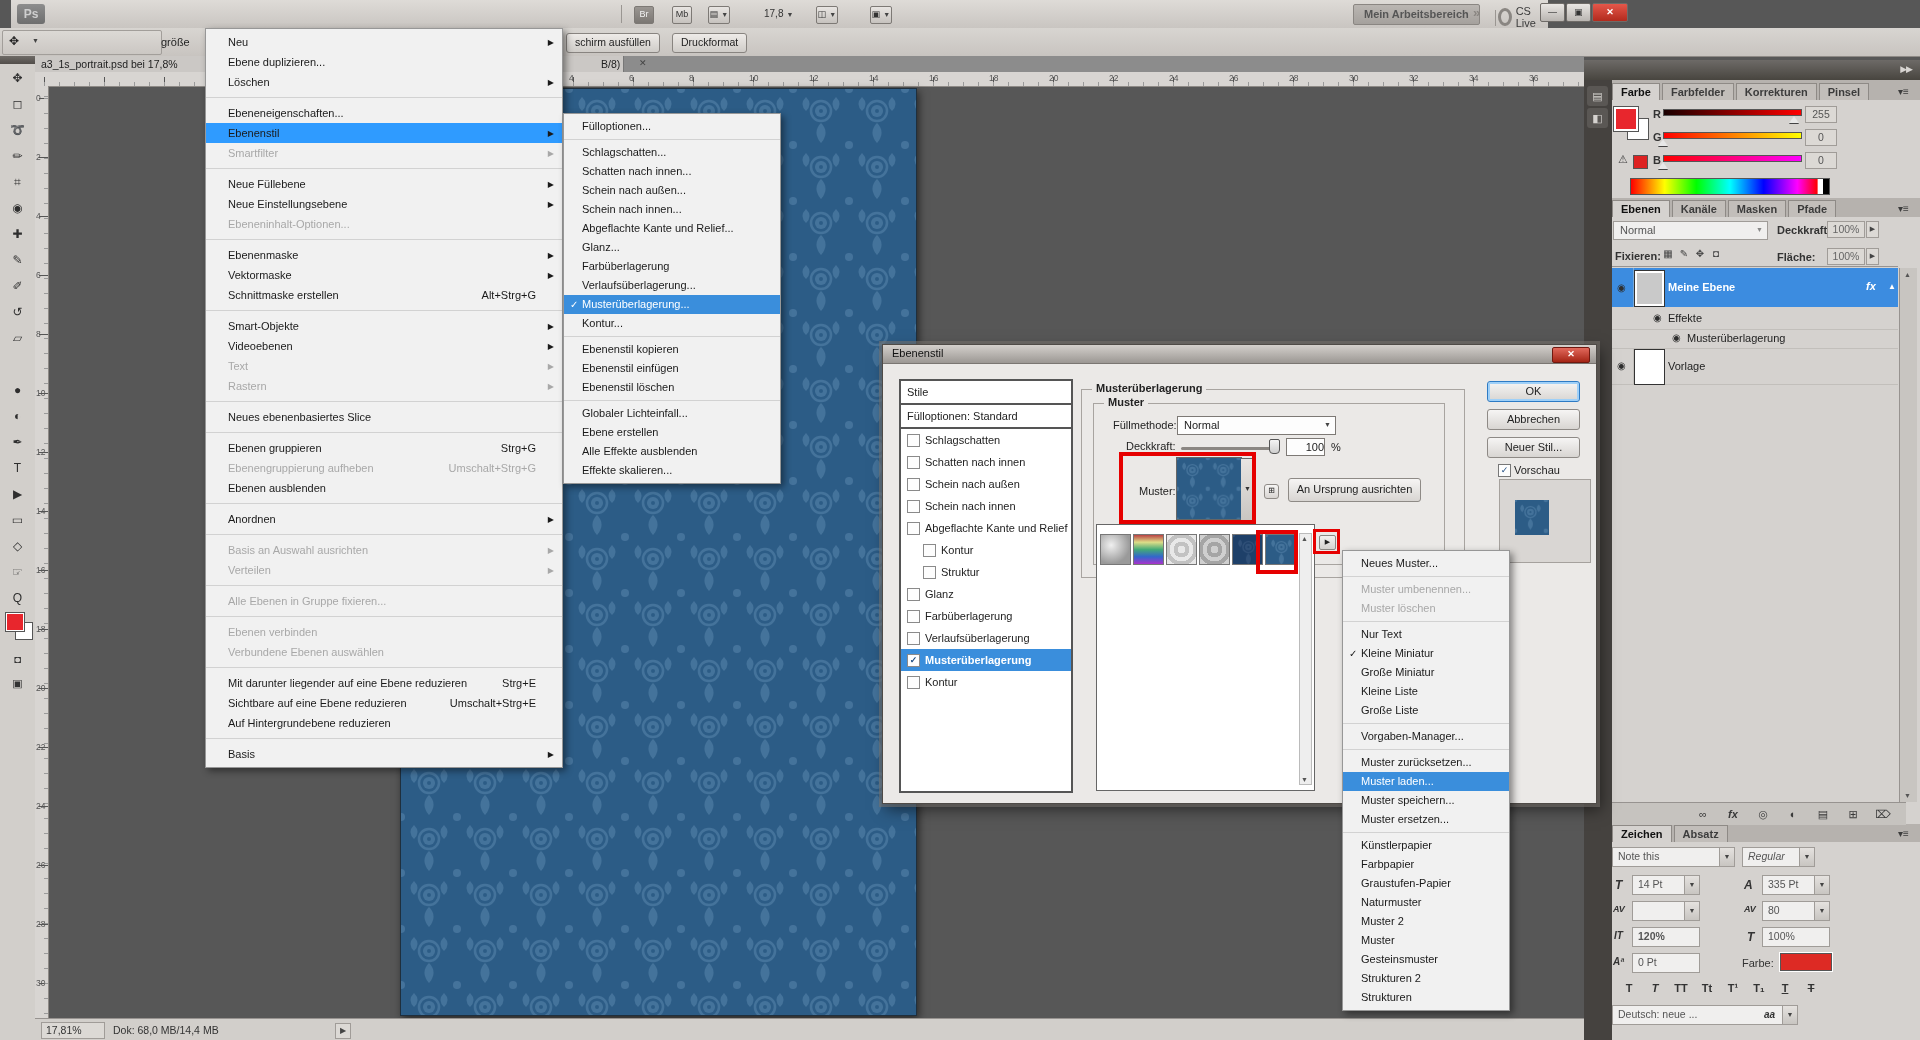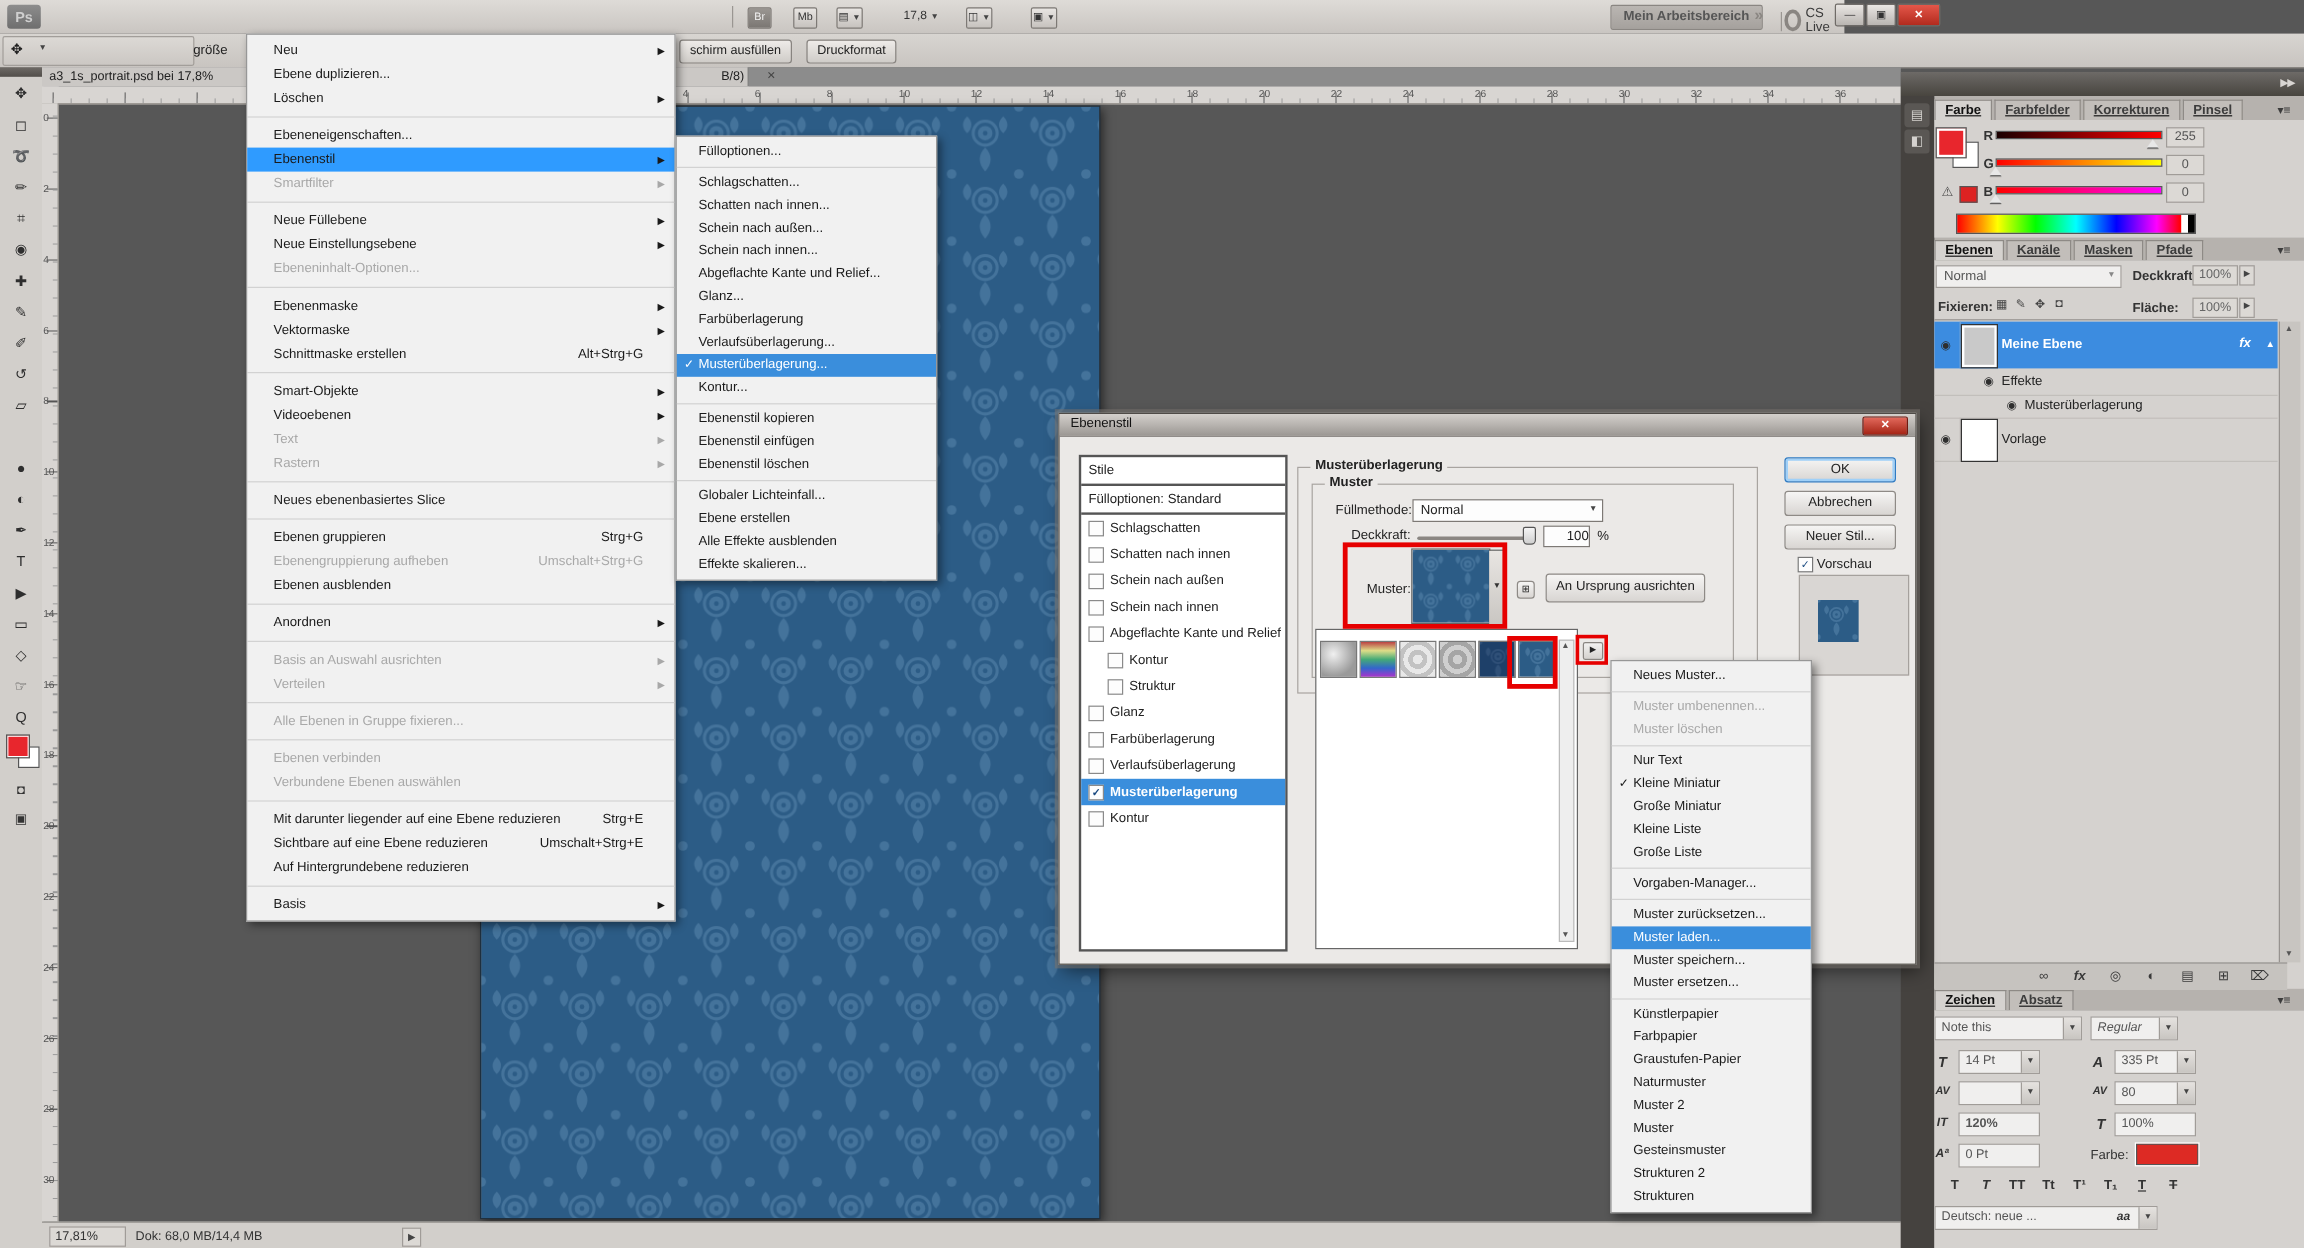--- a/index.html
+++ b/index.html
@@ -1,21 +1,21 @@
 <!DOCTYPE html>
 <html><head>
 <meta charset="utf-8">
 <style>
   html,body{margin:0;padding:0;background:#222;}
   #app{position:relative;width:1920px;height:1040px;overflow:hidden;
        font-family:"Liberation Sans",sans-serif;font-size:11px;color:#1a1a1a;
        background:#575757;-webkit-font-smoothing:antialiased;}
   .a{position:absolute;}
   
-  #titlebar{left:0;top:0;width:1537px;height:28px;
+  #titlebar{left:11px;top:0;width:1537px;height:28px;
     background:linear-gradient(#dedbd7,#c9c5c1);border-bottom:1px solid #918d89;}
   #pslogo{left:6px;top:4px;width:28px;height:20px;border-radius:3px;
     background:linear-gradient(#8d8d8d,#6e6e6e);color:#cfcfcf;font-weight:bold;
     text-align:center;line-height:20px;font-size:12px;}
   #menubar{left:42px;top:0;height:28px;display:flex;}
   .mb-item{padding:0 9px;line-height:28px;font-size:11.5px;cursor:default;}
   .mb-item.active{background:#8f8b87;border:1px solid #5f5b57;line-height:26px;color:#111;}
   .tb-sep{width:1px;height:18px;background:#9a9692;margin:5px 6px;}
   .tb-btn{height:16px;min-width:18px;margin:6px 3px;border:1px solid #7d7975;border-radius:2px;
     text-align:center;line-height:15px;font-size:9px;background:linear-gradient(#9a9692,#7b7773);color:#f2f2f2;}
@@ -135,21 +135,21 @@
   #previewbox{position:absolute;left:616px;top:134px;width:90px;height:82px;background:#d9d6d3;border:1px solid #a5a19d;}
   .cbsq{position:absolute;width:11px;height:11px;border:1px solid #777;background:#fdfdfd;
     font-size:9px;line-height:11px;text-align:center;color:#1a4a80;}
   
   #collapsebar{left:1584px;top:60px;width:336px;height:20px;background:linear-gradient(#6d6a67,#48453f);}
   #collapsebar .cc{position:absolute;right:8px;top:4px;color:#d8d5d2;font-size:9px;letter-spacing:-1px;}
   #iconstrip{left:1584px;top:80px;width:28px;height:960px;background:#45423f;}
   .strip-btn{position:absolute;left:3px;width:21px;height:20px;border-radius:3px;background:#5a5754;
     color:#d5d2cf;text-align:center;line-height:20px;font-size:11px;}
   #rightdock{left:1612px;top:80px;width:308px;height:960px;background:#b6b2ae;}
-  .ptabs{position:absolute;left:0;width:308px;height:17px;background:#b6b2ae;border-bottom:1px solid #8e8a86;display:flex;text-decoration:underline;}
+  .ptabs{position:absolute;left:0;width:308px;height:17px;background:#b6b2ae;border-bottom:1px solid #8e8a86;display:flex;}
   .ptab{height:16px;padding:0 8px;line-height:16px;font-size:11px;color:#3c3c3c;background:#c2beba;
     border:1px solid #8e8a86;border-bottom:none;margin-right:2px;font-weight:bold;}
   .ptab.active{background:#d5d2cf;color:#111;}
   .pmenuicon{position:absolute;right:5px;top:3px;color:#3c3c3c;font-size:10px;}
   .panelbg{position:absolute;left:0;width:308px;background:#d5d2cf;}
   .rgblab{position:absolute;font-size:11px;font-weight:bold;color:#333;}
   .rgbslider{position:absolute;width:137px;height:5px;border:1px solid #555;}
   .rgb-r{background:linear-gradient(90deg,#1a0000,#f00);}
   .rgb-g{background:linear-gradient(90deg,#f00,#ff0);}
   .rgb-b{background:linear-gradient(90deg,#f00,#f0f);}

